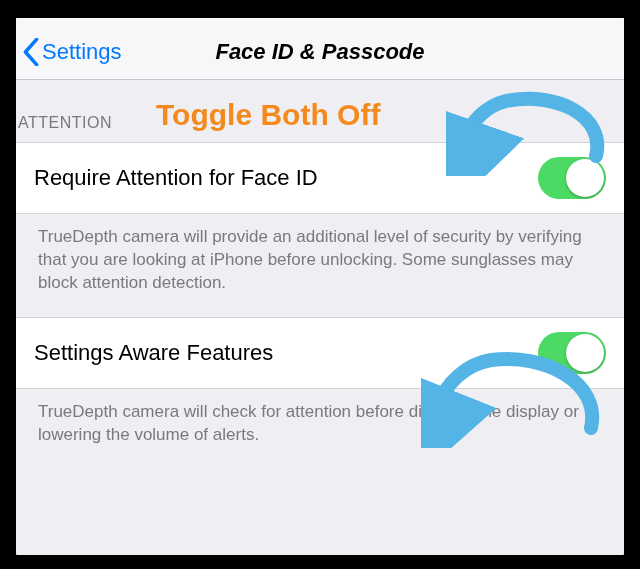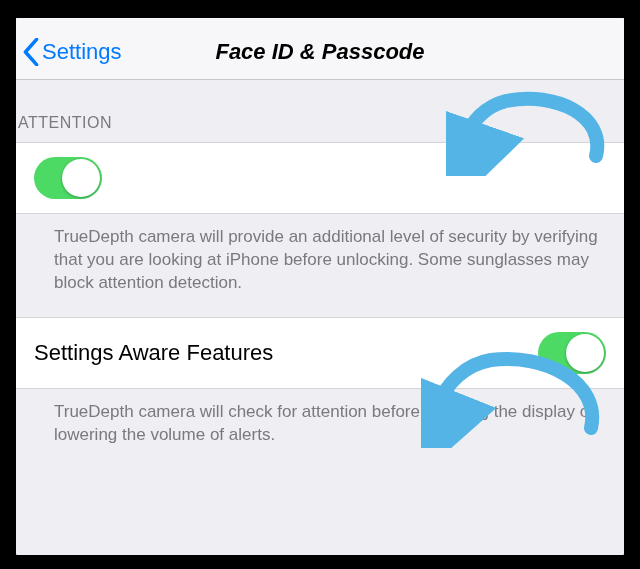--- a/index.html
+++ b/index.html
@@ -112,21 +112,20 @@
     background: #fff;
     border-radius: 50%;
     box-shadow: 0 1px 3px rgba(0,0,0,0.3);
   }
   
   .footer {
     padding: 12px 18px 22px 22px;
     color: #79797e;
     font-size: 17px;
     line-height: 1.35;
-    margin-left: 16px;
   }
   
   .arrow {
     position: absolute;
     pointer-events: none;
   }
 </style>
 </head>
 <body>
 
@@ -140,23 +139,25 @@
         <svg viewBox="0 0 12 20">
           <polyline points="10,1 2,10 10,19" fill="none" stroke="#007aff" stroke-width="2.5" stroke-linecap="round" stroke-linejoin="round"></polyline>
         </svg>
         <span class="back-label">Settings</span>
       </div>
       <div class="nav-title">Face ID &amp; Passcode</div>
     </div>
 
     <div class="section-header">
       <span class="section-header-text">ATTENTION</span>
+      <span class="annotation">Toggle Both Off</span>
     </div>
 
     <div class="row">
+      <span class="row-label">Require Attention for Face ID</span>
       <div class="toggle">
         <div class="knob"></div>
       </div>
     </div>
 
     <div class="footer">TrueDepth camera will provide an additional level of security by verifying that you are looking at iPhone before unlocking. Some sunglasses may block attention detection.</div>
 
     <div class="row">
       <span class="row-label">Settings Aware Features</span>
       <div class="toggle">

